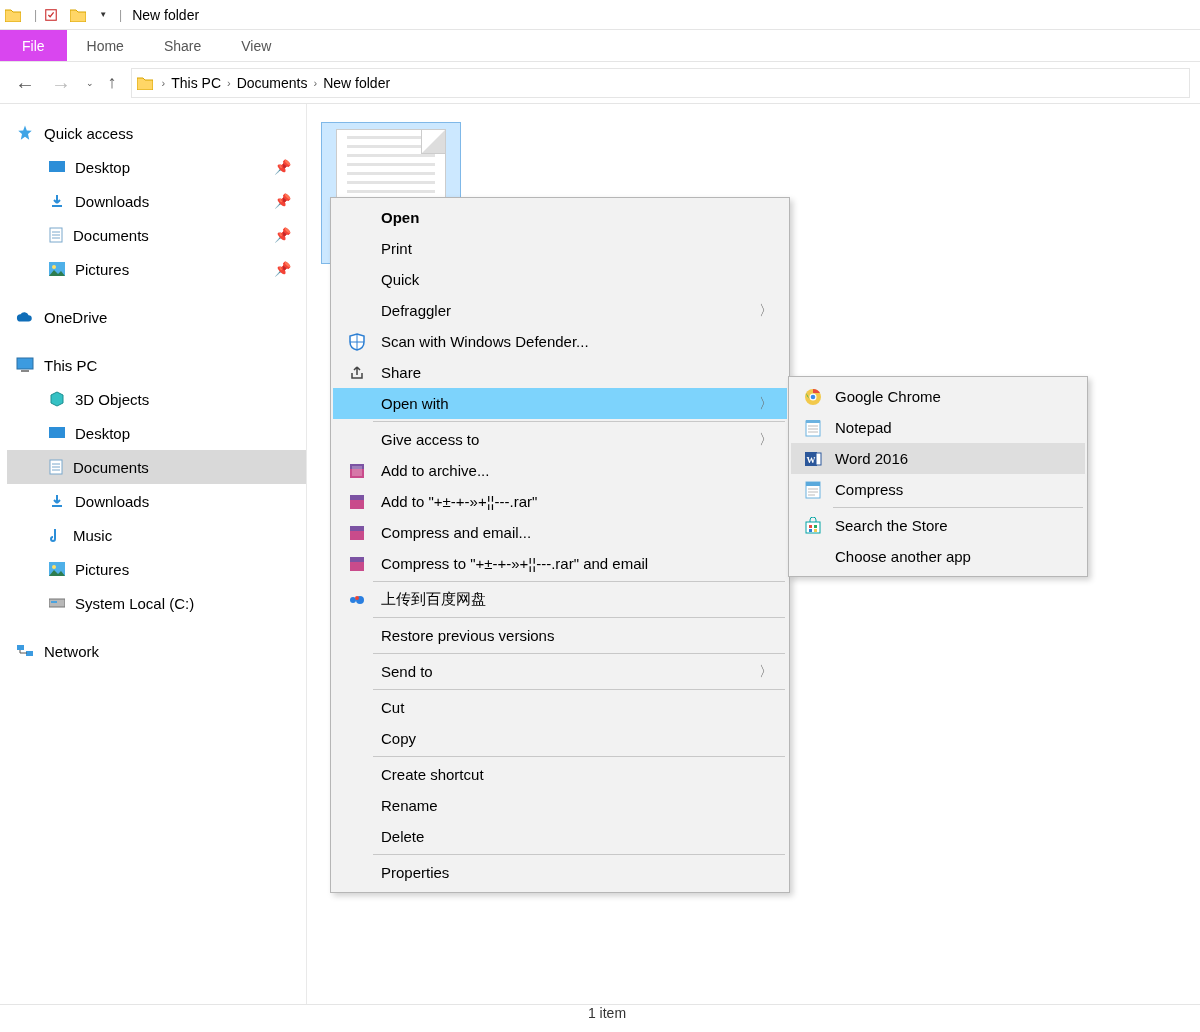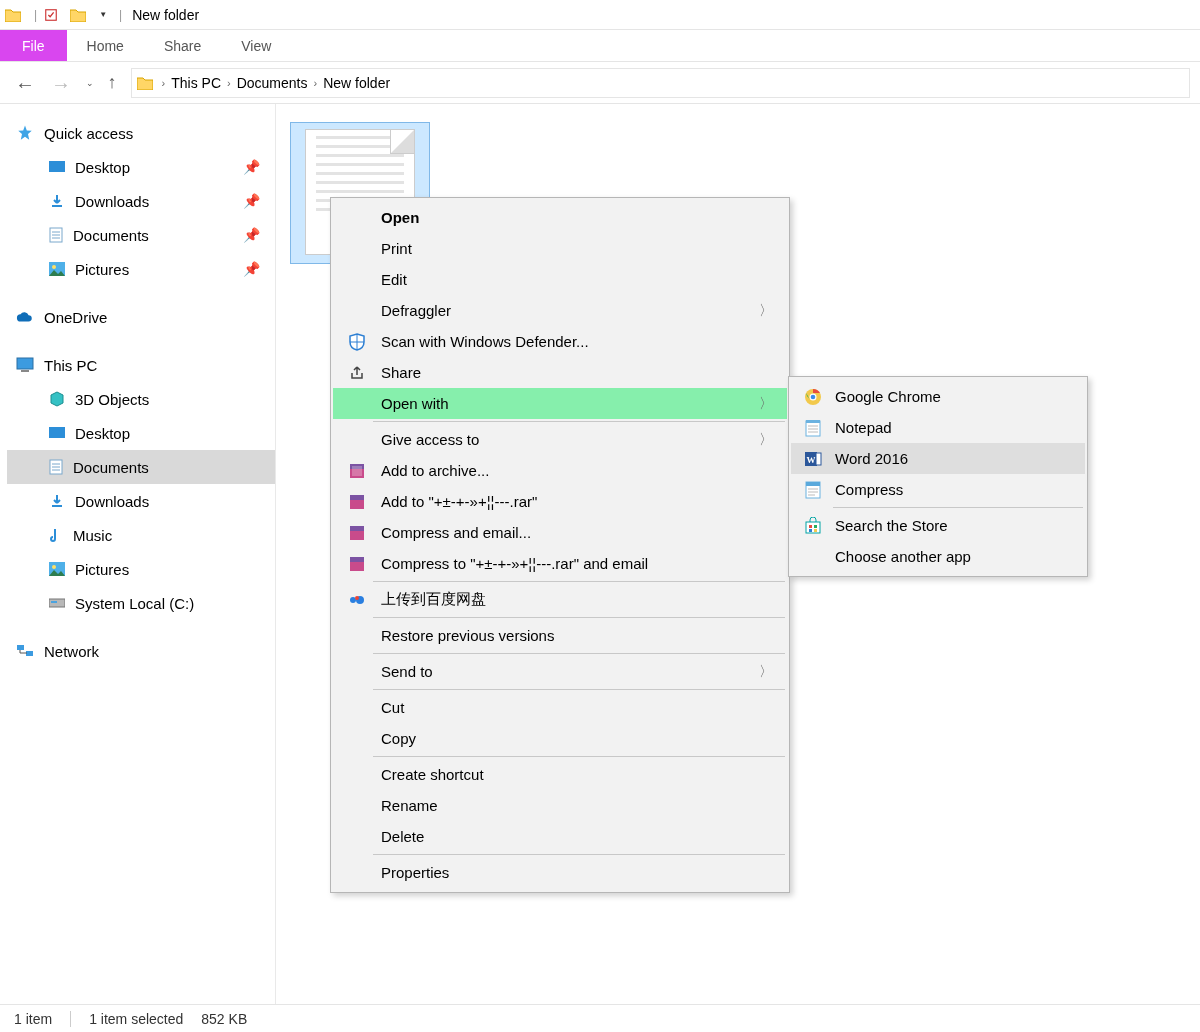--- a/index.html
+++ b/index.html
@@ -84,21 +84,21 @@
 .breadcrumb .bc-icon { width: 18px; height: 18px; display:flex; align-items:center; justify-content:center; margin-right:2px; }
 .breadcrumb .bc-sep { font-size: 11px; color: #666; margin: 0 4px; }
 .breadcrumb .bc-part { color: #000; font-size: 14px; }
 
 
 .main {
   display: flex;
   height: 900px;
 }
 .sidebar {
-  width: 276px;
+  width: 307px;
   border-right: 1px solid #e9e9e9;
   padding-top: 12px;
 }
 .sidebar .entry {
   display: flex;
   align-items: center;
   height: 34px;
   padding-left: 26px;
   gap: 10px;
   font-size: 15px;
@@ -164,21 +164,21 @@
 .ctx-item {
   display: flex;
   align-items: center;
   height: 31px;
   padding-left: 14px;
   padding-right: 14px;
   gap: 14px;
   font-size: 15px;
   color: #000;
 }
-.ctx-item.highlight { background: #86efac; }
+.ctx-item.highlight { background: #7dd3fc; }
 .ctx-item.bold { font-weight: 700; }
 .ctx-icon {
   width: 20px;
   height: 20px;
   display: flex;
   align-items: center;
   justify-content: center;
   flex-shrink: 0;
 }
 .ctx-label { flex: 1; }
@@ -229,20 +229,21 @@
   left: 0;
   right: 0;
   height: 28px;
   border-top: 1px solid #e5e5e5;
   display: flex;
   align-items: center;
   padding-left: 14px;
   gap: 18px;
   font-size: 14px;
   color: #333;
+  flex-direction: column;
 }
 .statusbar .sdiv { width:1px; height:16px; background:#ccc; }
 
 
 svg { display: block; }
 </style>
 </head>
 <body>
 
 <div class="titlebar">
@@ -464,21 +465,21 @@
   <div class="ctx-item bold">
       <span class="ctx-icon"></span>
       <span class="ctx-label">Open</span>
     </div>
   <div class="ctx-item">
       <span class="ctx-icon"></span>
       <span class="ctx-label">Print</span>
     </div>
   <div class="ctx-item">
       <span class="ctx-icon"></span>
-      <span class="ctx-label">Edit</span>
+      <span class="ctx-label">Quick</span>
     </div>
   <div class="ctx-item">
       <span class="ctx-icon"></span>
       <span class="ctx-label">Defraggler</span>
       <span class="ctx-arrow">〉</span>
     </div>
   <div class="ctx-item">
     <span class="ctx-icon">
         <svg width="18" height="18" viewBox="0 0 18 18">
           <path d="M9 1l7 2v6c0 4-3 7-7 8-4-1-7-4-7-8V3z" fill="#fff" stroke="#2d7fd3" stroke-width="1.5"></path>

